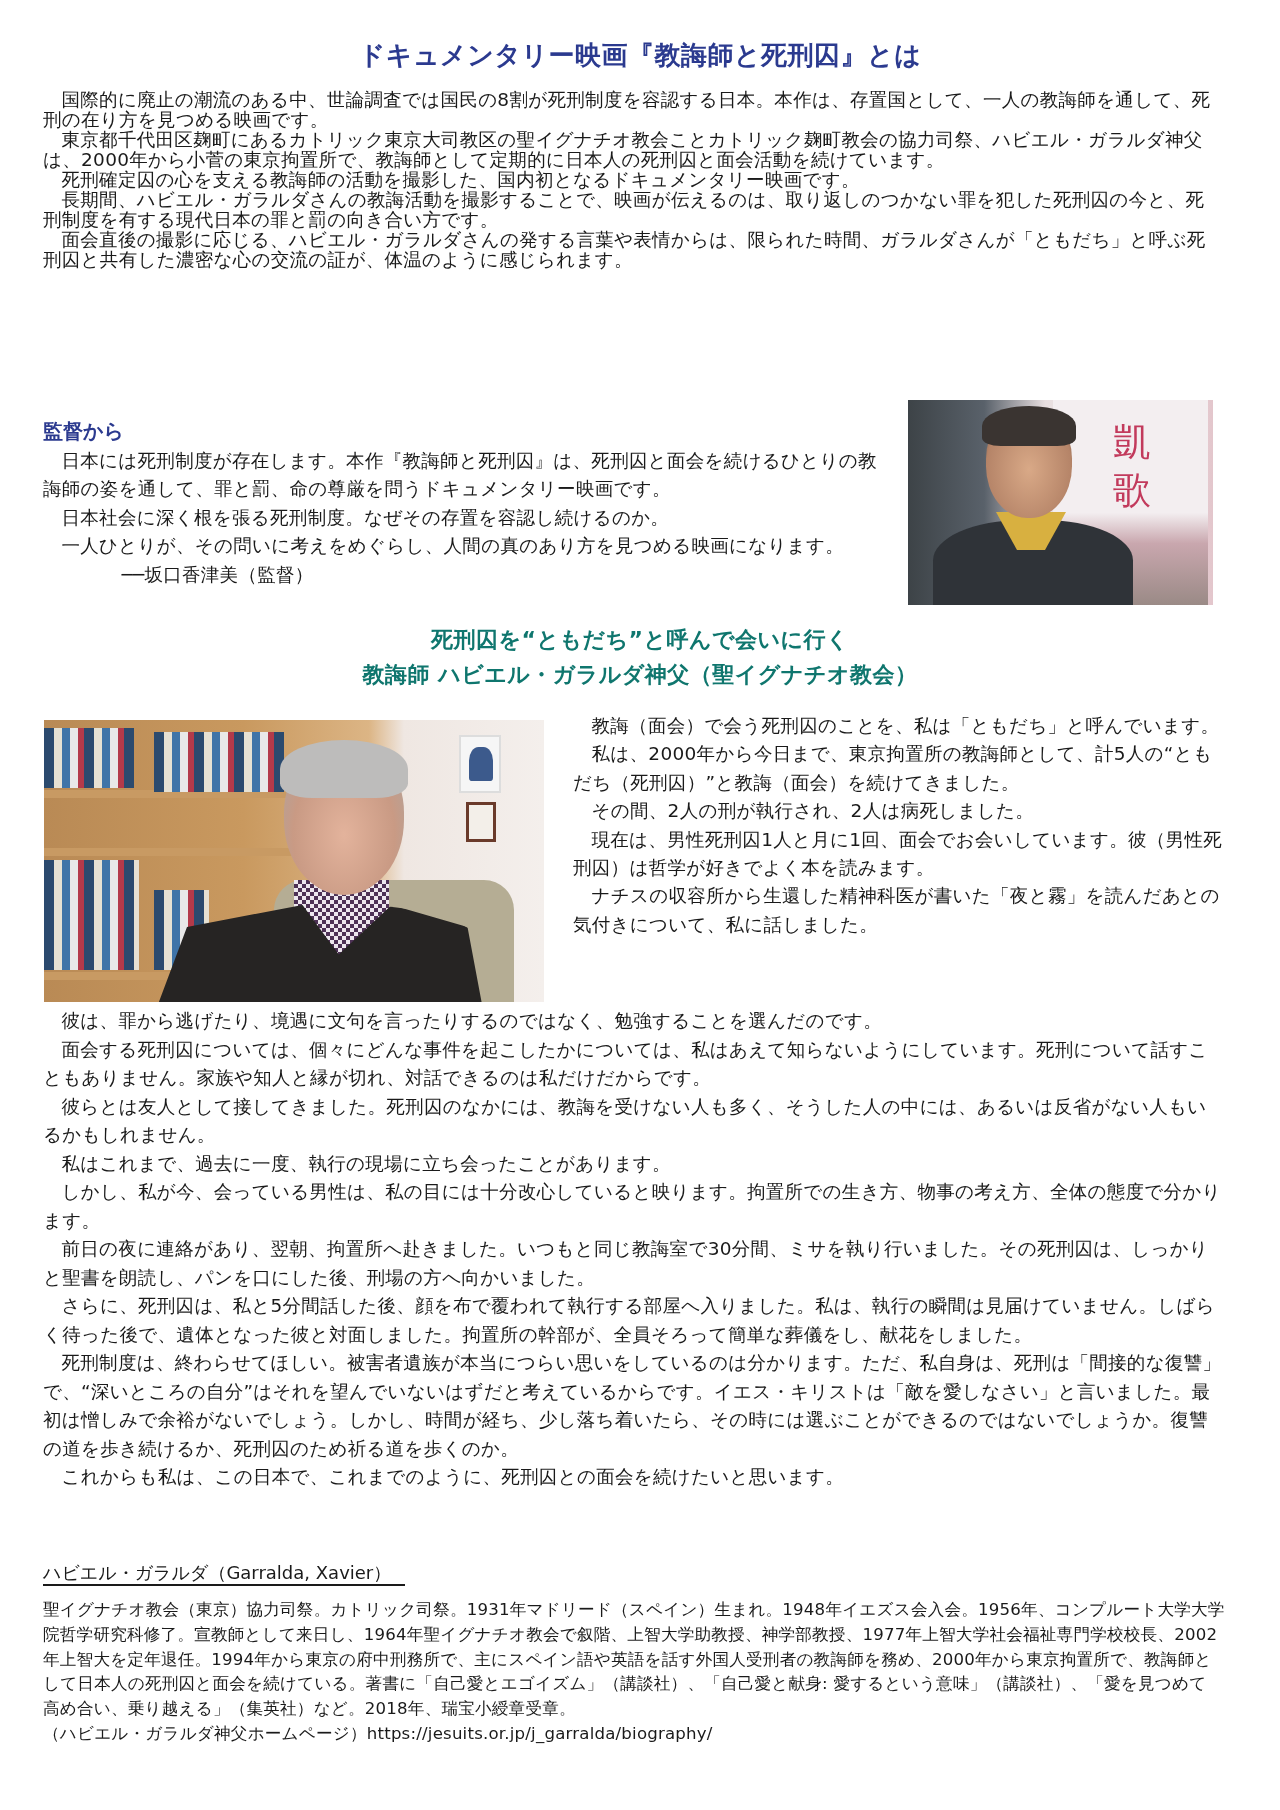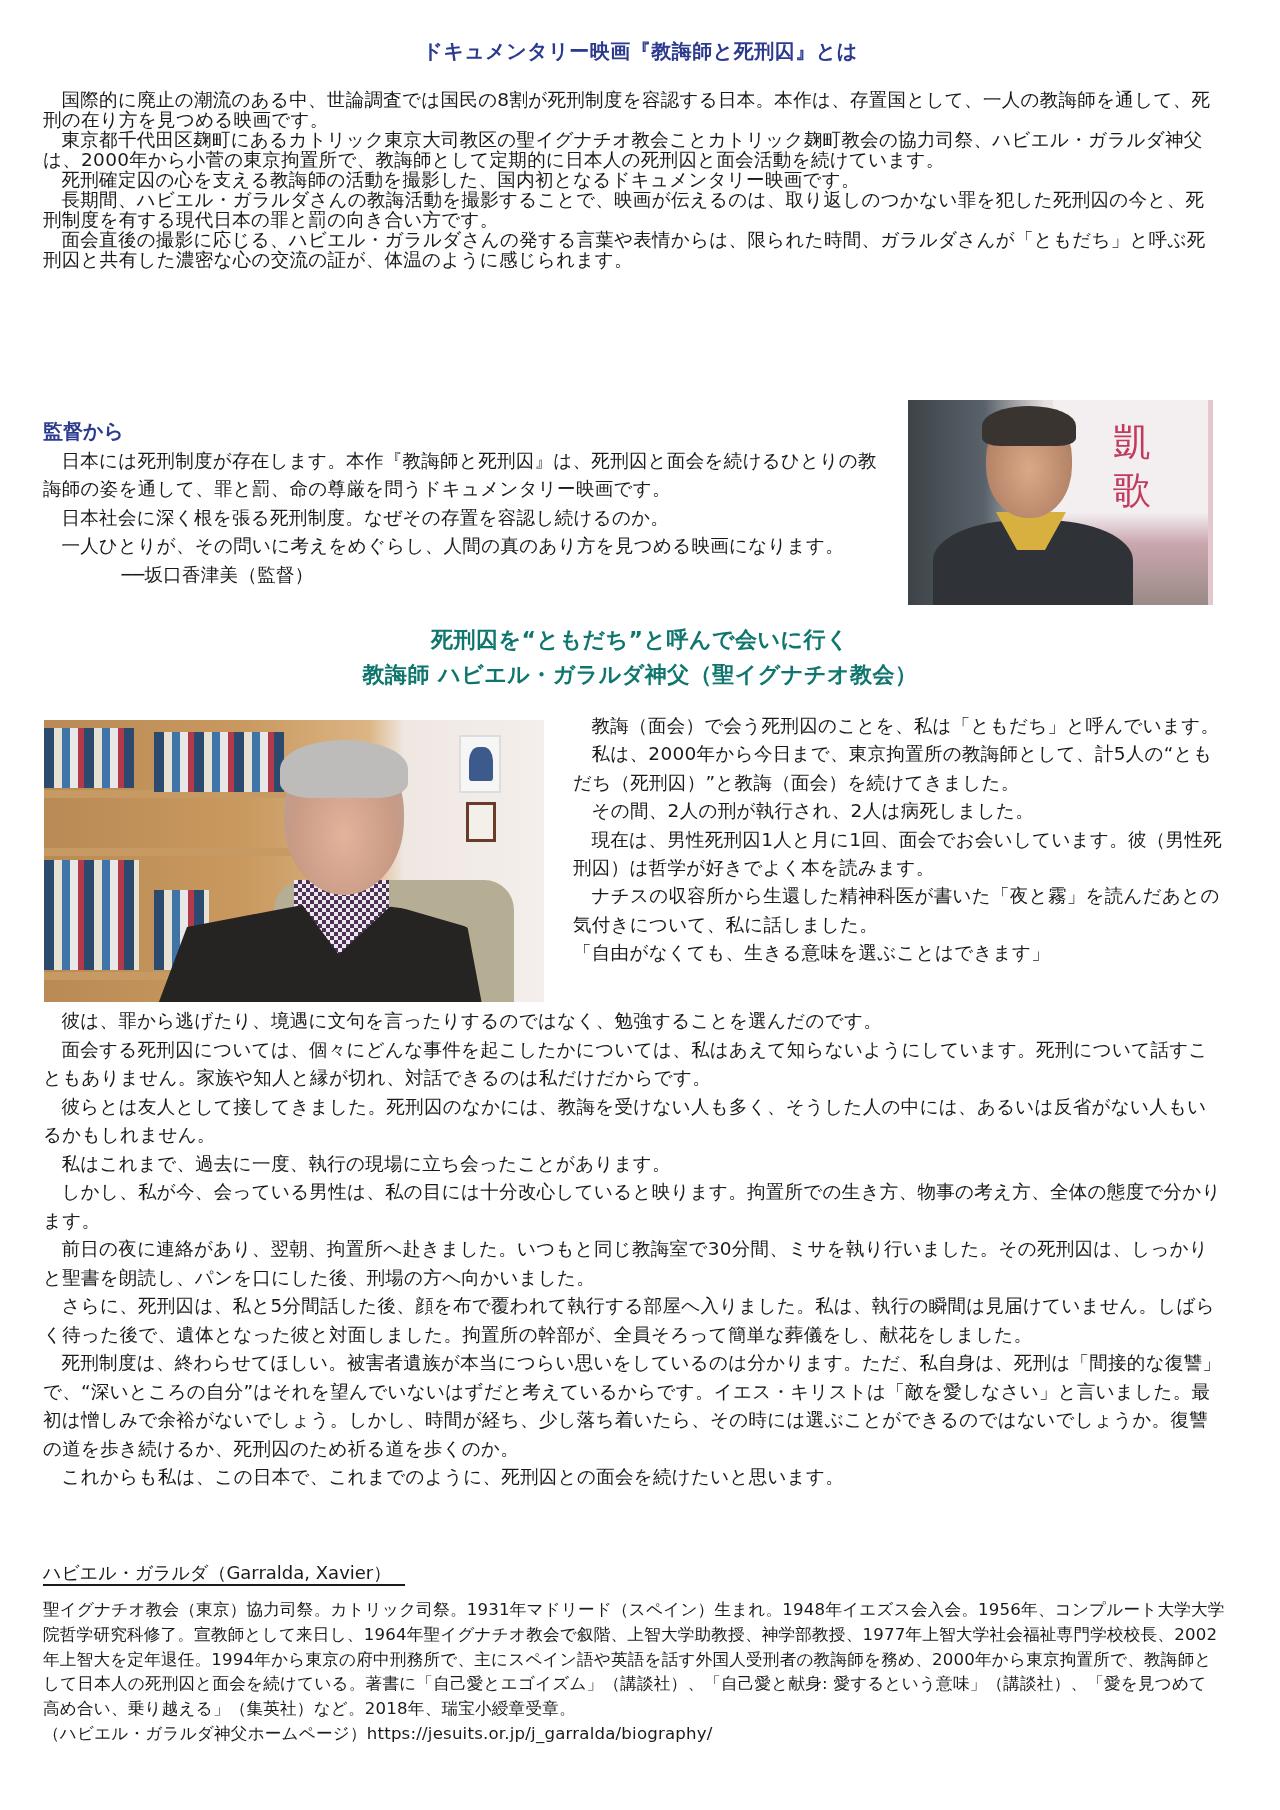--- a/index.html
+++ b/index.html
@@ -15,21 +15,21 @@
     .page {
       position: absolute;
       left: 0; top: 0;
       width: 1280px; height: 1810px;
     }
     .main-title {
       position: absolute;
       left: 0; top: 38px;
       width: 1280px;
       text-align: center;
-      font-size: 20px;
+      font-size: 26px;
       font-weight: bold;
       color: #2b3a8f;
       letter-spacing: 0.5px;
     }
     .p {
       font-size: 18.5px;
       line-height: 20px;
       text-indent: 1em;
       letter-spacing: 0.3px;
     }
@@ -238,21 +238,20 @@
     <div class="head"></div>
     <div class="hair"></div>
   </div>
 
   <section class="story-right">
     <p class="p">教誨（面会）で会う死刑囚のことを、私は「ともだち」と呼んでいます。</p>
     <p class="p">私は、2000年から今日まで、東京拘置所の教誨師として、計5人の“ともだち（死刑囚）”と教誨（面会）を続けてきました。</p>
     <p class="p">その間、2人の刑が執行され、2人は病死しました。</p>
     <p class="p">現在は、男性死刑囚1人と月に1回、面会でお会いしています。彼（男性死刑囚）は哲学が好きでよく本を読みます。</p>
     <p class="p">ナチスの収容所から生還した精神科医が書いた「夜と霧」を読んだあとの気付きについて、私に話しました。</p>
-    <p class="p quote">「自由がなくても、生きる意味を選ぶことはできます」</p>
   </section>
 
   <section class="story-full">
     <p class="p">彼は、罪から逃げたり、境遇に文句を言ったりするのではなく、勉強することを選んだのです。</p>
     <p class="p">面会する死刑囚については、個々にどんな事件を起こしたかについては、私はあえて知らないようにしています。死刑について話すこともありません。家族や知人と縁が切れ、対話できるのは私だけだからです。</p>
     <p class="p">彼らとは友人として接してきました。死刑囚のなかには、教誨を受けない人も多く、そうした人の中には、あるいは反省がない人もいるかもしれません。</p>
     <p class="p">私はこれまで、過去に一度、執行の現場に立ち会ったことがあります。</p>
     <p class="p">しかし、私が今、会っている男性は、私の目には十分改心していると映ります。拘置所での生き方、物事の考え方、全体の態度で分かります。</p>
     <p class="p">前日の夜に連絡があり、翌朝、拘置所へ赴きました。いつもと同じ教誨室で30分間、ミサを執り行いました。その死刑囚は、しっかりと聖書を朗読し、パンを口にした後、刑場の方へ向かいました。</p>
     <p class="p">さらに、死刑囚は、私と5分間話した後、顔を布で覆われて執行する部屋へ入りました。私は、執行の瞬間は見届けていません。しばらく待った後で、遺体となった彼と対面しました。拘置所の幹部が、全員そろって簡単な葬儀をし、献花をしました。</p>

